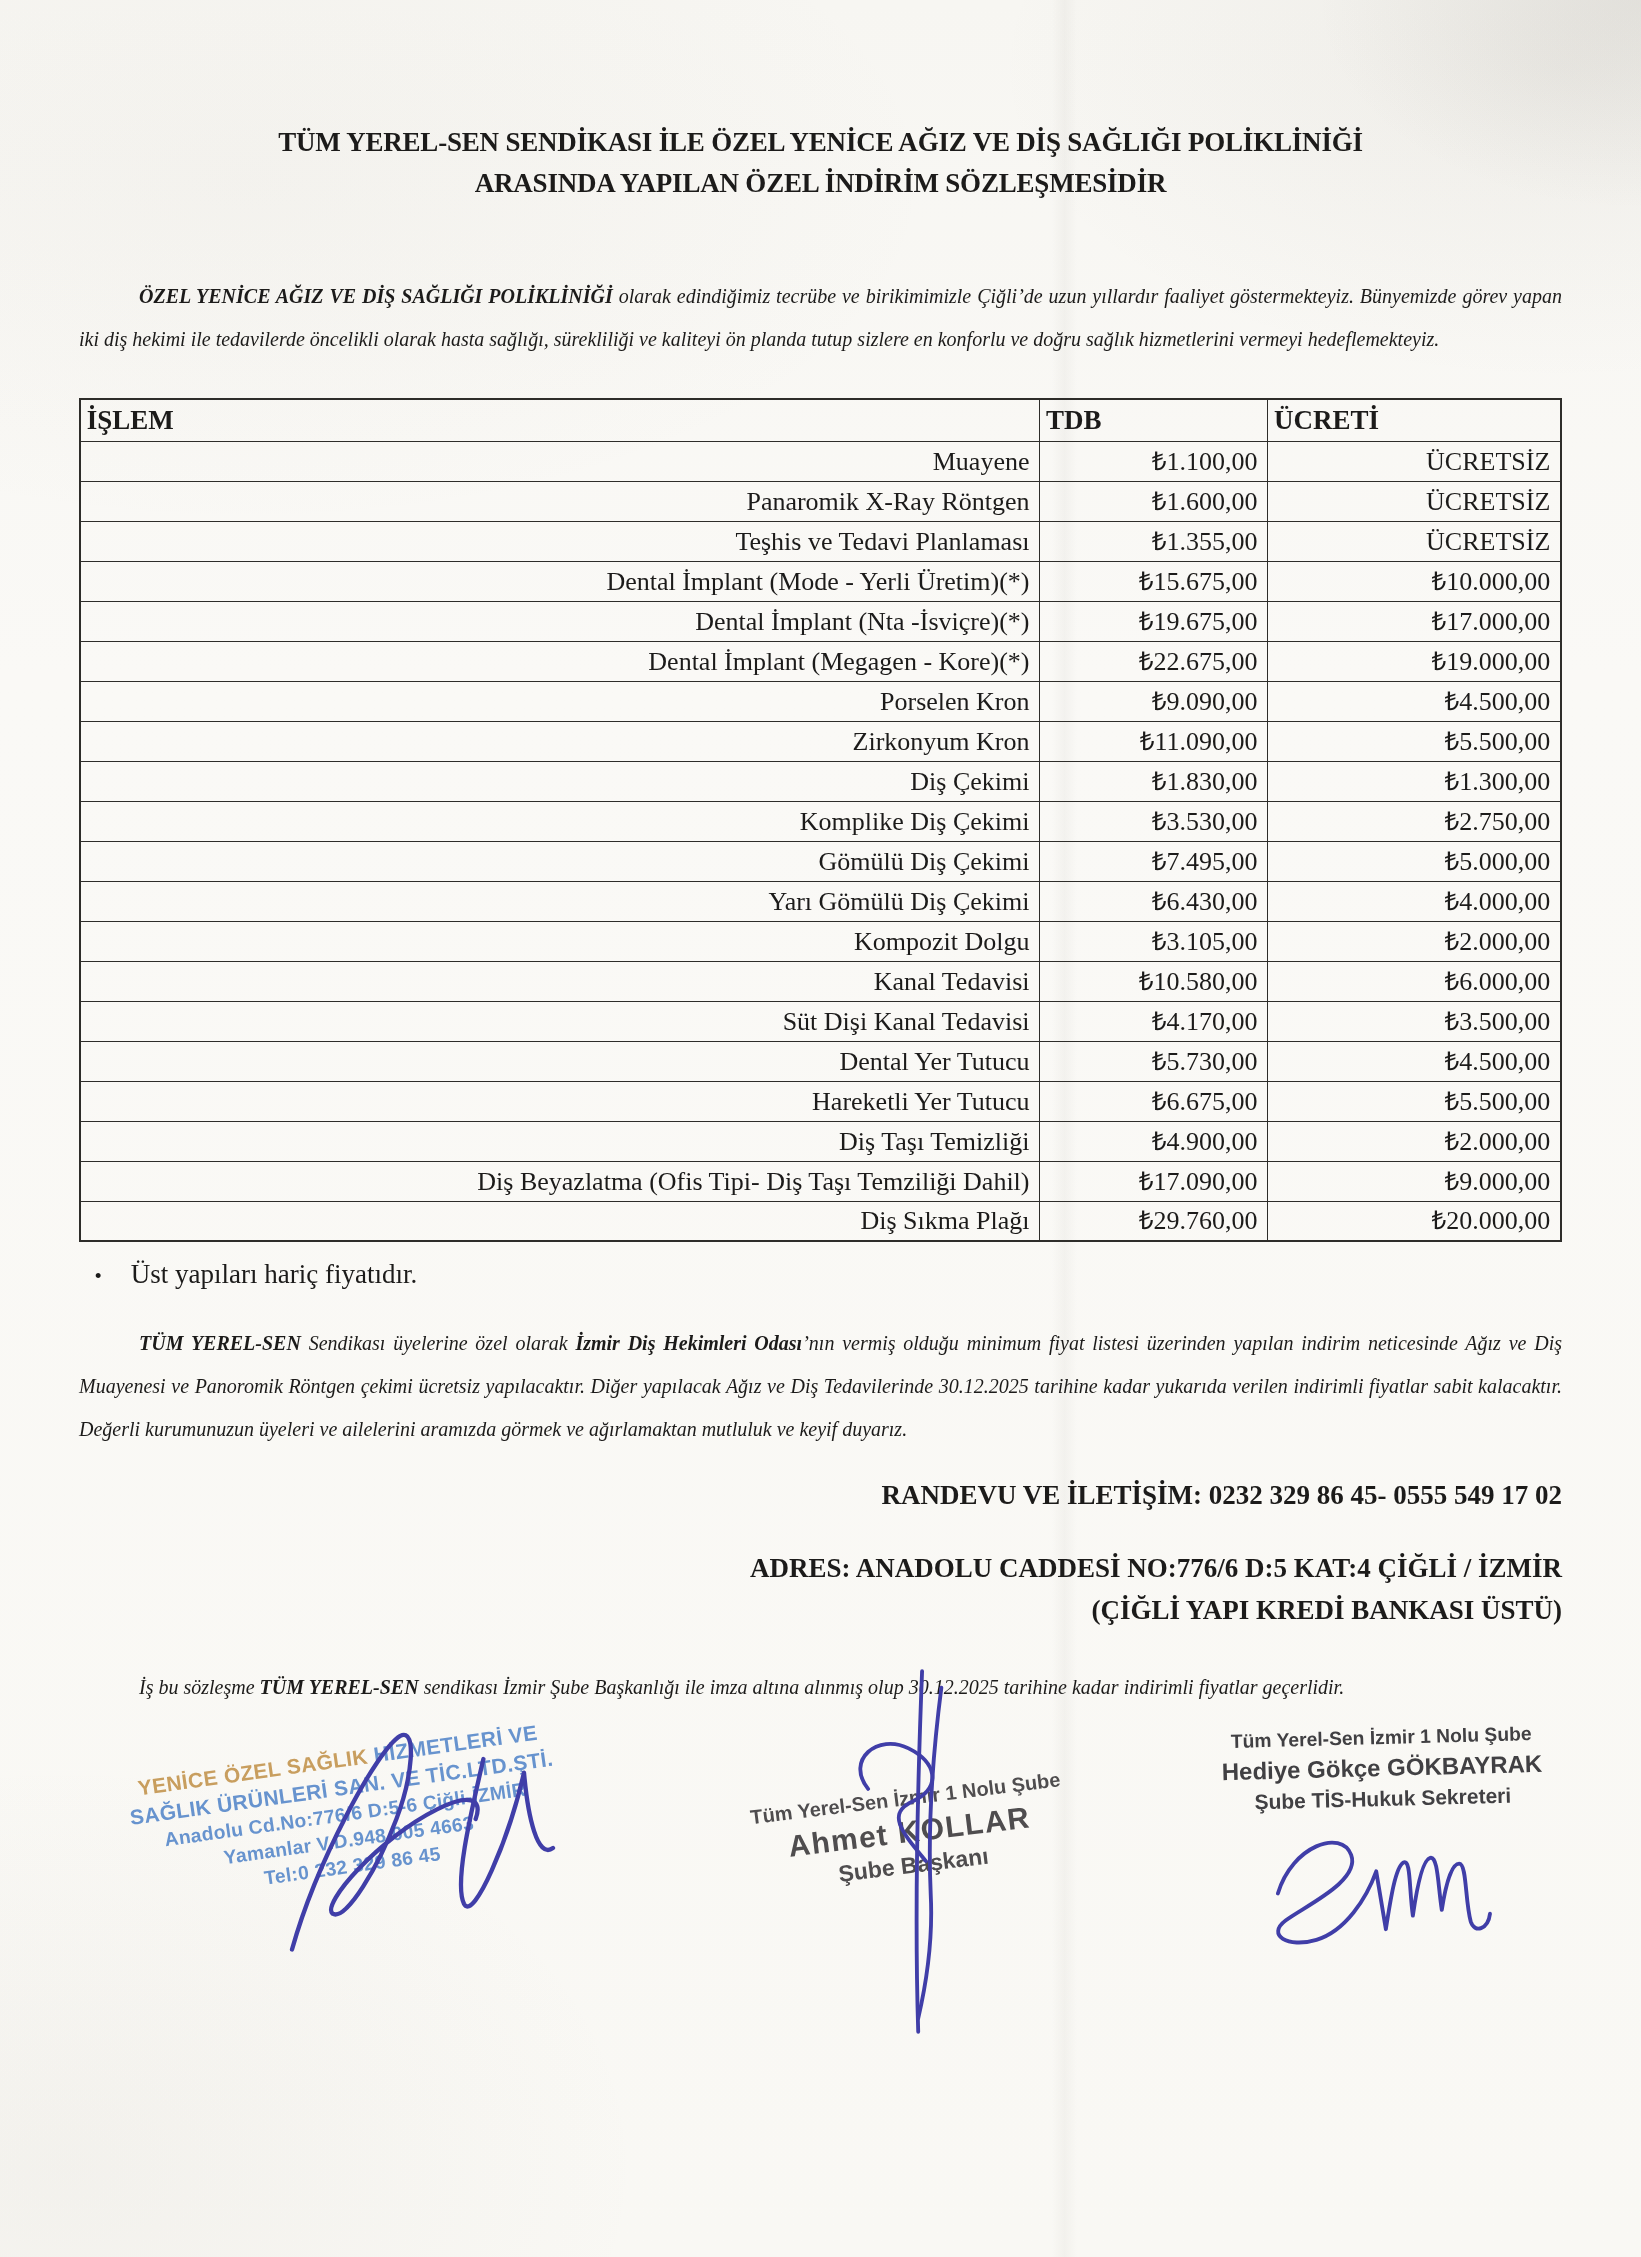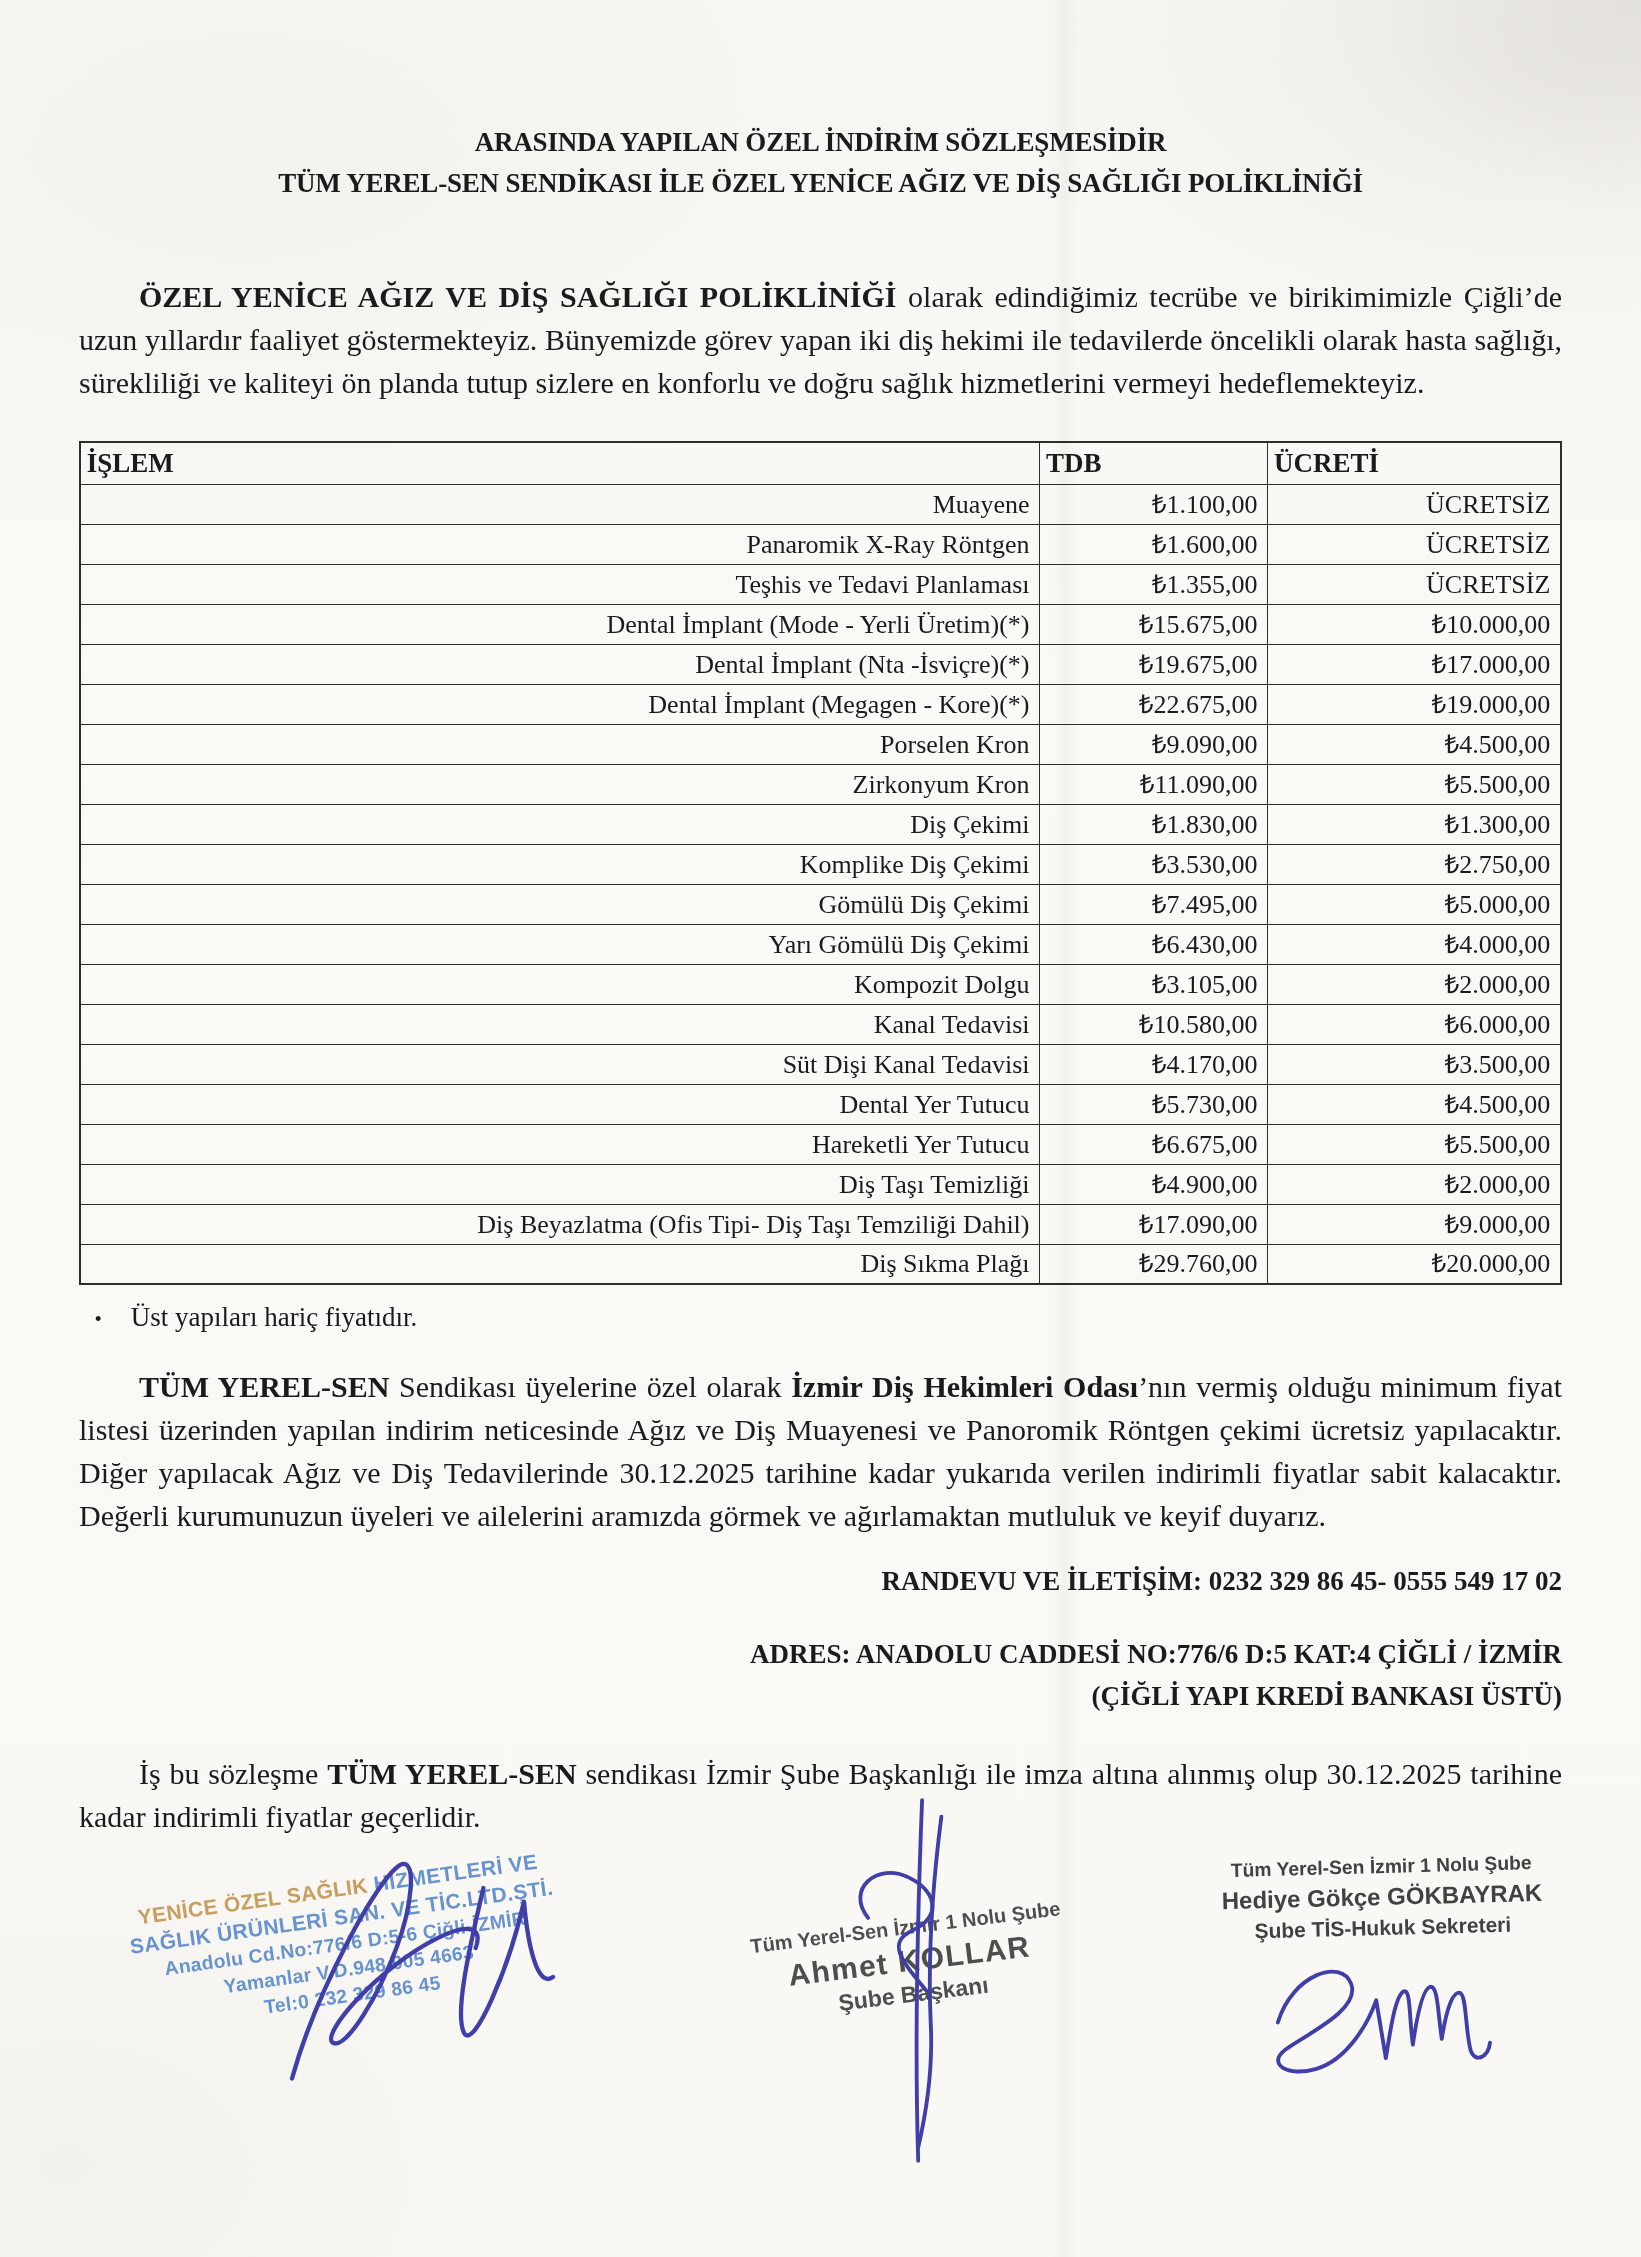--- a/index.html
+++ b/index.html
@@ -25,22 +25,22 @@
   .corner-shade {
     position:absolute; top:0; right:0; width:328px; height:212px;
     background:radial-gradient(ellipse at 100% 0%, rgba(100,95,85,0.10), transparent 70%);
     pointer-events:none;
   }
   .content { position:relative; padding:0 79px; }
 
   .doc-title { margin-top:122px; text-align:center; font-weight:bold;
     font-size:27px; line-height:41px; letter-spacing:-0.2px; }
 
-  .para { margin-top:71px; font-size:30px; line-height:43px;
-    text-align:justify; text-indent:60px; }
+  .para { margin-top:71px; font-size:20px; line-height:43px;
+    text-align:justify; text-indent:60px;font-style:italic; }
   .para .b { font-weight:bold; }
 
   table.price { width:100%; margin-top:37px; border-collapse:collapse;
     border:2.9px solid #2e2d2a; }
   table.price th, table.price td {
     border:1.5px solid #2e2d2a; font-size:26px; }
   table.price th { font-weight:bold; text-align:left; padding:4.8px 5.8px; font-size:27px; }
   table.price td { padding:2.9px 9.7px; height:40px; line-height:33px; text-align:right; }
   table.price col.c0 { width:64.8%; }
   table.price col.c1 { width:15.4%; }
@@ -86,22 +86,22 @@
 </head>
 <body>
 
 <div class="page">
   <div class="crease"></div>
   <div class="corner-shade"></div>
 
   <div class="content">
 
     <div class="doc-title">
+      <div>TÜM YEREL-SEN SENDİKASI İLE ÖZEL YENİCE AĞIZ VE DİŞ SAĞLIĞI POLİKLİNİĞİ</div>
       <div>ARASINDA YAPILAN ÖZEL İNDİRİM SÖZLEŞMESİDİR</div>
-      <div>TÜM YEREL-SEN SENDİKASI İLE ÖZEL YENİCE AĞIZ VE DİŞ SAĞLIĞI POLİKLİNİĞİ</div>
     </div>
 
     <p class="para"><span class="b">ÖZEL YENİCE AĞIZ VE DİŞ SAĞLIĞI POLİKLİNİĞİ</span><span> olarak edindiğimiz tecrübe ve birikimimizle Çiğli’de uzun yıllardır faaliyet göstermekteyiz. Bünyemizde görev yapan iki diş hekimi ile tedavilerde öncelikli olarak hasta sağlığı, sürekliliği ve kaliteyi ön planda tutup sizlere en konforlu ve doğru sağlık hizmetlerini vermeyi hedeflemekteyiz.</span></p>
 
     <table class="price">
       <colgroup>
           <col class="c0">
           <col class="c1">
           <col class="c2">
         </colgroup>

